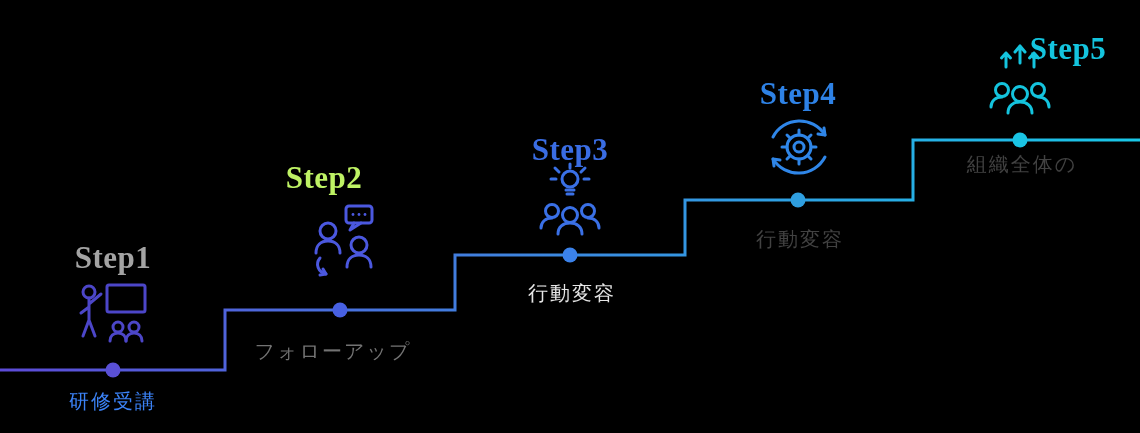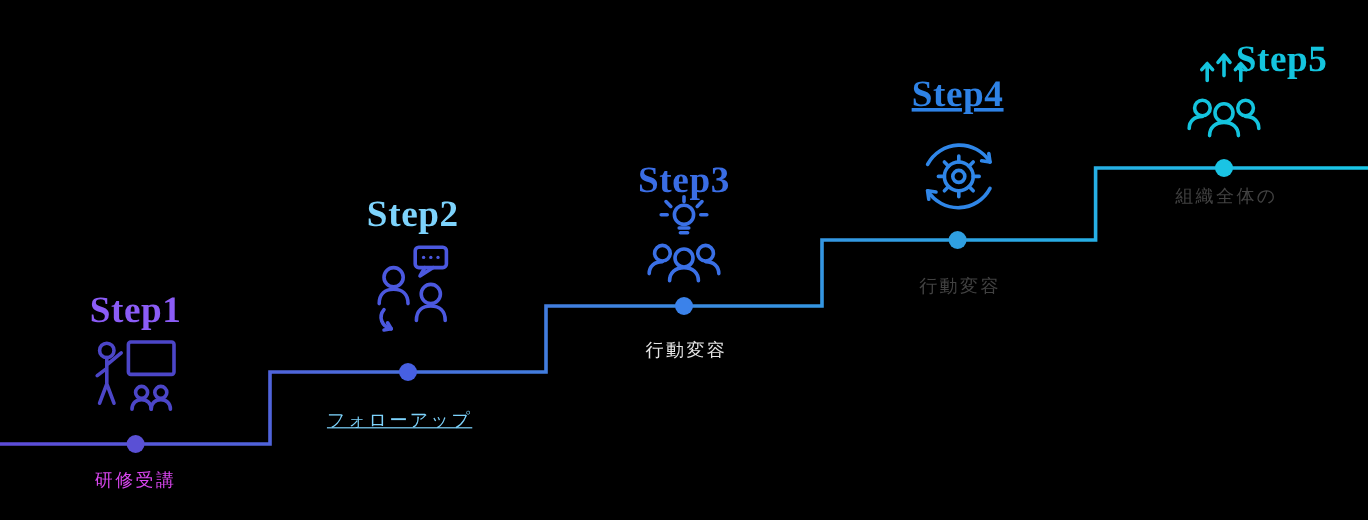--- a/index.html
+++ b/index.html
@@ -18,91 +18,91 @@
     white-space: nowrap;
   }
   .sicon { position: absolute; transform: translateX(-50%); }
   .sicon svg { display: block; }
   .dot {
     position: absolute; width: 15px; height: 15px; border-radius: 50%;
     transform: translate(-50%, -50%);
   }
   .caption {
     position: absolute; transform: translateX(-50%);
-    font-size: 15px; font-weight: 500; letter-spacing: 2px;
+    font-size: 20px; font-weight: 500; letter-spacing: 2px;
     white-space: nowrap; text-align: center; line-height: 29px;
   }
 </style>
 </head>
 <body>
 
 <div class="canvas" style="background: rgb(0, 0, 0);">
 
   <svg class="stair-svg" width="1140" height="433" viewBox="0 0 1140 433">
     <defs>
       <linearGradient id="lg" x1="0" y1="0" x2="1140" y2="0" gradientUnits="userSpaceOnUse">
         <stop offset="0" style="stop-color: rgb(93, 75, 216);"></stop>
         <stop offset="1" style="stop-color: rgb(25, 200, 232);"></stop>
       </linearGradient>
     </defs>
     <path d="M0 370H225V310H455V255H685V200H913V140H1140" fill="none" stroke="url(#lg)" stroke-width="3"></path>
   </svg>
 
-  <div class="slabel" style="left: 113px; top: 240px; color: #8b5cf6;">Step1</div>
+  <div class="slabel" style="left: 113px; top: 240px; color: #a3a3a3;">Step1</div>
   <div class="sicon" style="left: 113px; top: 280px; color: rgb(76, 70, 200);">
     <svg viewBox="0 0 72 72" width="72" height="72" fill="none" stroke="currentColor" stroke-width="3" stroke-linecap="round" stroke-linejoin="round">
       <rect x="30" y="5" width="38" height="27" rx="2"></rect>
       <circle cx="12" cy="12" r="6"></circle>
       <path d="M12 18v22M12 24l12-10M12 27l-8 6M12 40l-6 16M12 40l6 16"></path>
       <circle cx="41" cy="47" r="5"></circle>
       <path d="M33 61c0-5 3.5-8 8-8s8 3 8 8"></path>
       <circle cx="57" cy="47" r="5"></circle>
       <path d="M49 61c0-5 3.5-8 8-8s8 3 8 8"></path>
     </svg>
   </div>
   <div class="dot" style="left: 113px; top: 370px; background: rgb(90, 80, 213);"></div>
-  <div class="caption" style="left: 113px; top: 387px; color: #d946ef;">研修受講</div>
+  <div class="caption" style="left: 113px; top: 387px; color: #3b82f6;">研修受講</div>
 
-  <div class="slabel" style="left: 344px; top: 160px; color: #7dd3fc;">Step2</div>
+  <div class="slabel" style="left: 324px; top: 160px; color: #bef264;">Step2</div>
   <div class="sicon" style="left: 344px; top: 203px; color: rgb(75, 88, 223);">
     <svg viewBox="0 0 76 76" width="76" height="76" fill="none" stroke="currentColor" stroke-width="3" stroke-linecap="round" stroke-linejoin="round">
       <rect x="40" y="3" width="26" height="17" rx="3"></rect>
       <path d="M48 20l-4 7 11-7"></path>
       <circle cx="47" cy="11.5" r="1.4" fill="currentColor" stroke="none"></circle>
       <circle cx="53" cy="11.5" r="1.4" fill="currentColor" stroke="none"></circle>
       <circle cx="59" cy="11.5" r="1.4" fill="currentColor" stroke="none"></circle>
       <circle cx="22" cy="28" r="8"></circle>
       <path d="M10 50c0-8 5-12 12-12s12 4 12 12"></path>
       <circle cx="53" cy="42" r="8"></circle>
       <path d="M41 64c0-8 5-12 12-12s12 4 12 12"></path>
       <path d="M14 55c-5 6-2 14 6 16"></path>
       <path d="M20 71l-6 1M20 71l-3-5"></path>
     </svg>
   </div>
   <div class="dot" style="left: 340px; top: 310px; background: rgb(71, 96, 226);"></div>
-  <div class="caption" style="left: 333px; top: 337px; color: #7dd3fc; text-decoration: underline;">フォローアップ</div>
+  <div class="caption" style="left: 333px; top: 337px; color: #737373;">フォローアップ</div>
 
   <div class="slabel" style="left: 570px; top: 121px; color: rgb(58, 109, 228); margin-top: 11px;">Step3</div>
   <div class="sicon" style="left: 570px; top: 162px; color: rgb(58, 112, 230);">
     <svg viewBox="0 0 80 84" width="80" height="84" fill="none" stroke="currentColor" stroke-width="3" stroke-linecap="round" stroke-linejoin="round">
       <circle cx="40" cy="17" r="8"></circle>
       <path d="M36 28h8M37 32h6"></path>
       <path d="M40 2v4M25 6l4 4M55 6l-4 4M21 17h5M54 17h5"></path>
       <circle cx="22" cy="49" r="6.5"></circle>
       <path d="M11 66c0-6 4.5-10 11-10"></path>
       <circle cx="58" cy="49" r="6.5"></circle>
       <path d="M69 66c0-6-4.5-10-11-10"></path>
       <circle cx="40" cy="53" r="7.5"></circle>
       <path d="M28 72c0-7 5-11 12-11s12 4 12 11"></path>
     </svg>
   </div>
   <div class="dot" style="left: 570px; top: 255px; background: rgb(59, 130, 234);"></div>
   <div class="caption" style="left: 572px; top: 279px; color: #e5e5e5;">行動変容</div>
 
-  <div class="slabel" style="left: 798px; top: 60px; color: rgb(46, 130, 230); text-decoration: underline;">Step4</div>
+  <div class="slabel" style="left: 798px; top: 76px; color: rgb(46, 130, 230);">Step4</div>
   <div class="sicon" style="left: 799px; top: 101px; color: rgb(47, 134, 232);">
     <svg viewBox="0 0 88 88" width="88" height="88" fill="none" stroke="currentColor" stroke-width="3" stroke-linecap="round" stroke-linejoin="round">
       <circle cx="44" cy="46" r="12"></circle>
       <circle cx="44" cy="46" r="5"></circle>
       <path d="M56 46h5M44 34v-5M32 46h-5M44 58v5M52.5 37.5L56 34M35.5 37.5L32 34M35.5 54.5L32 58M52.5 54.5L56 58"></path>
       <path d="M18 36a30 30 0 0 1 52-2"></path>
       <path d="M70 34l-7-1M70 34l-1-7"></path>
       <path d="M70 56a30 30 0 0 1-52 2"></path>
       <path d="M18 58l7 1M18 58l1 7"></path>
     </svg>

